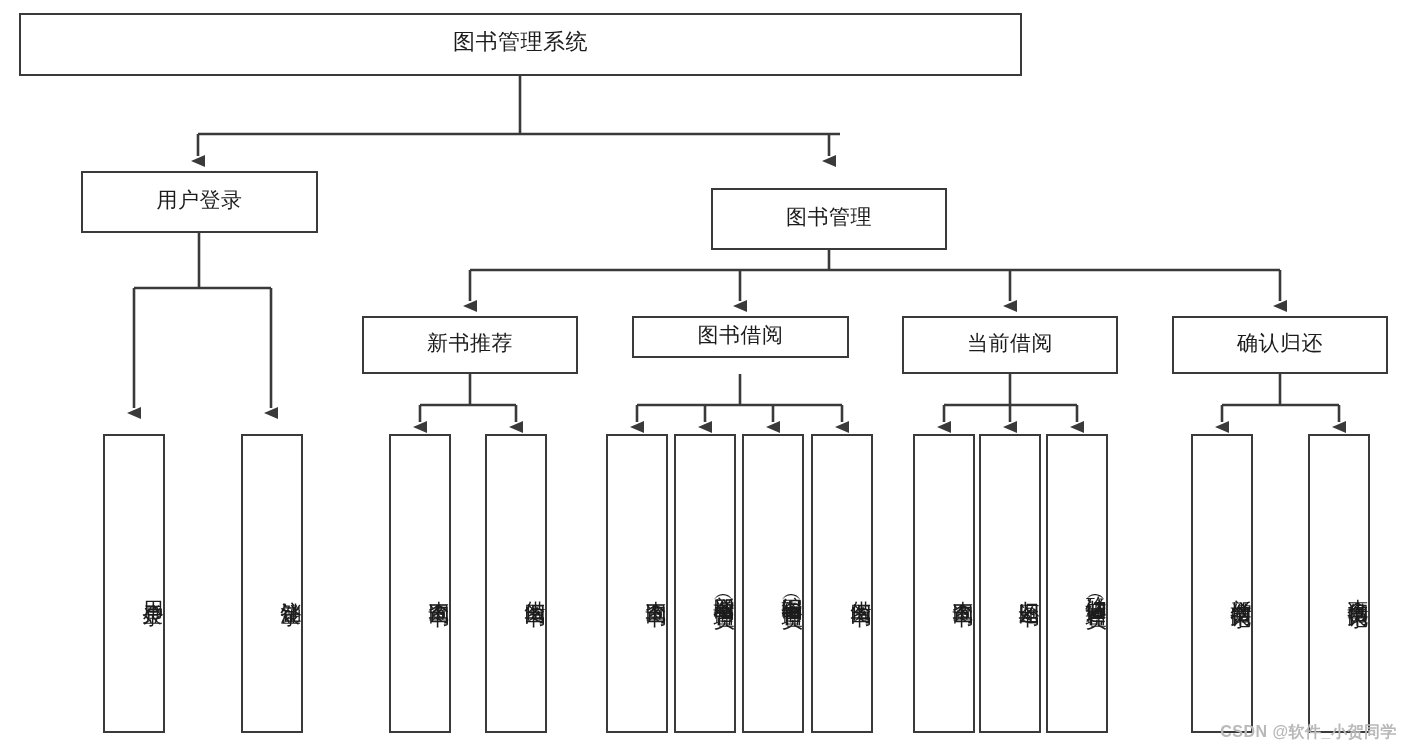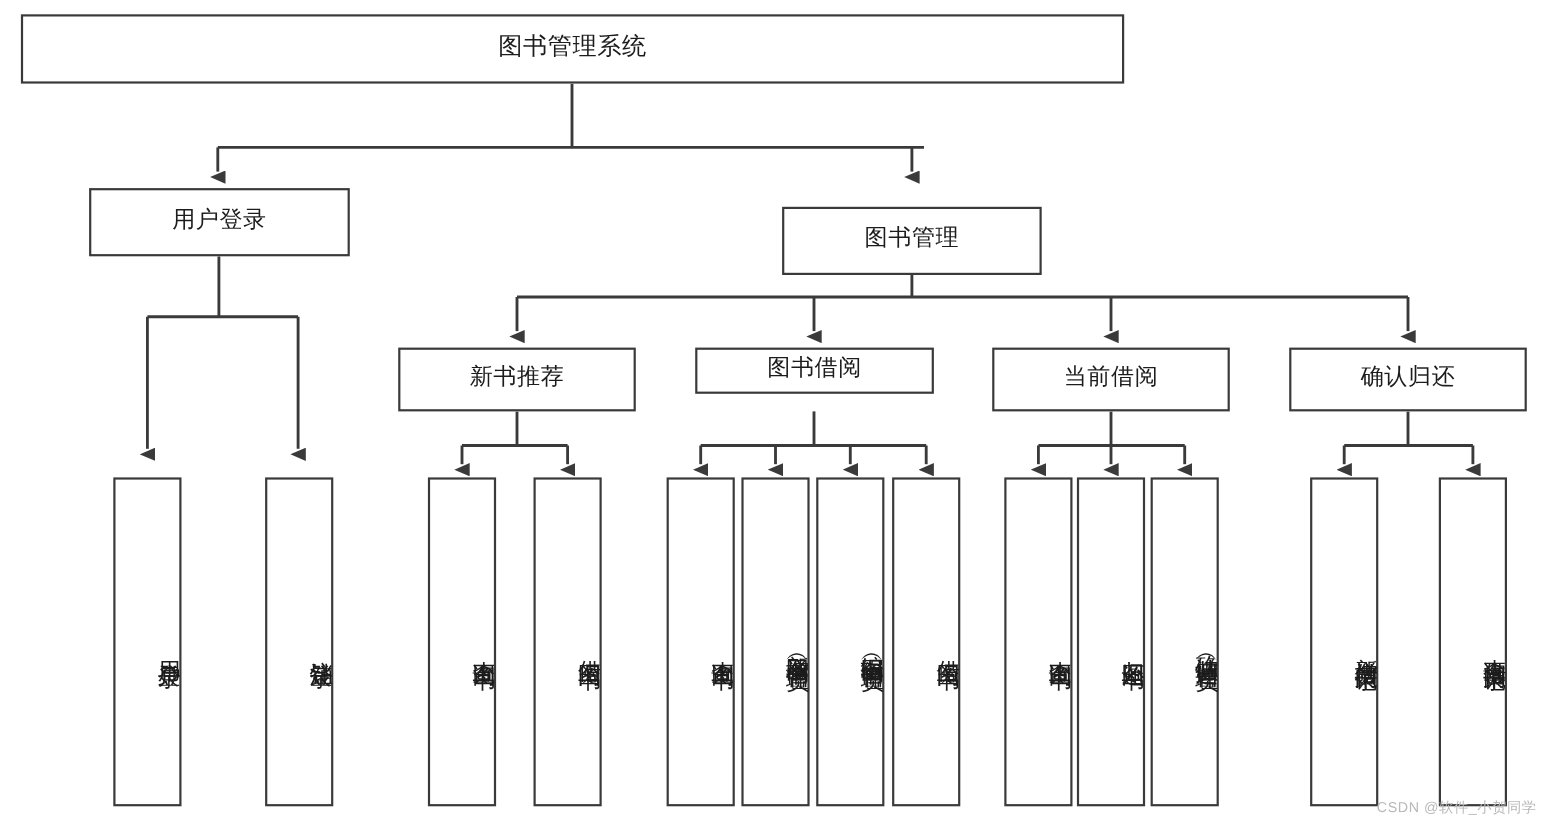--- a/index.html
+++ b/index.html
@@ -59,24 +59,25 @@
   }
   .node.vert .lbl {
     writing-mode: vertical-rl;
     text-orientation: upright;
     white-space: normal;
   }
   .watermark {
     position: absolute;
     right: 8px;
     bottom: 4px;
-    font-size: 13px;
+    font-size: 16px;
     color: #b9b9b9;
     white-space: nowrap;
     letter-spacing: 0.5px;
+    font-weight: bold;
   }
 </style>
 </head>
 <body>
 
 <div id="canvas">
 
   <svg class="wires" viewBox="0 0 1405 747" xmlns="http://www.w3.org/2000/svg">
     <defs>
       <marker id="arw" markerWidth="12" markerHeight="14" refX="1" refY="7" orient="auto" markerUnits="userSpaceOnUse">

